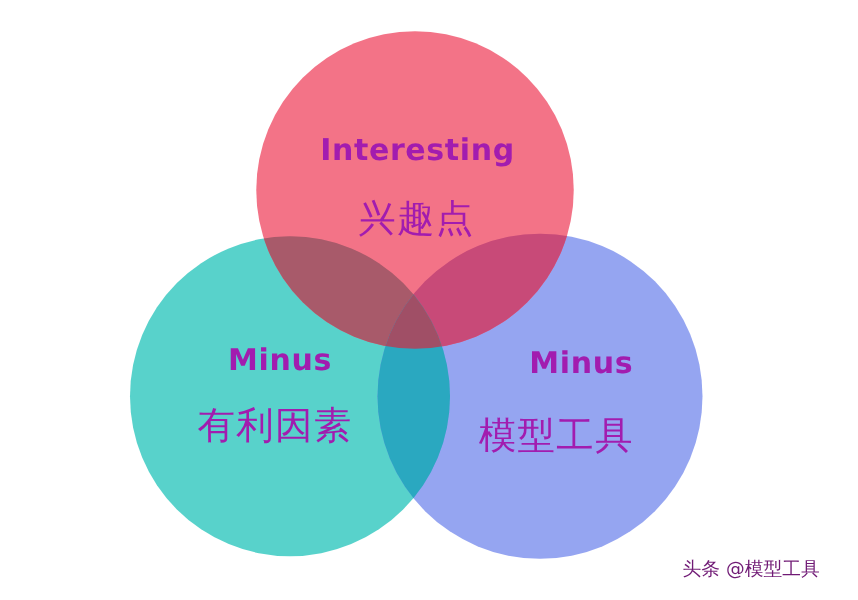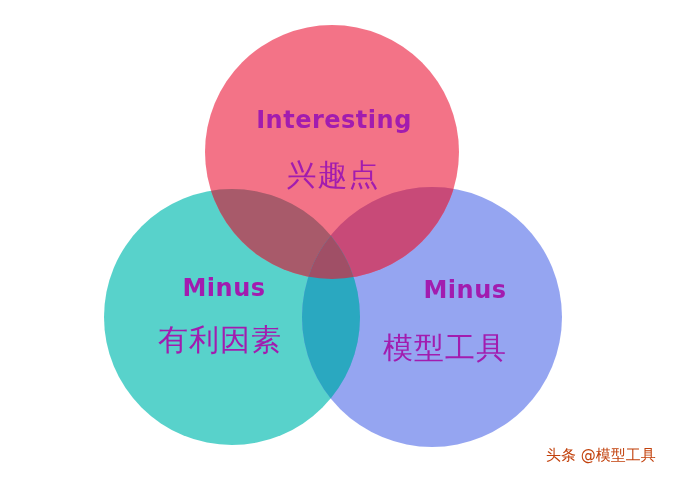--- a/index.html
+++ b/index.html
@@ -1,21 +1,21 @@
 <!DOCTYPE html>
 <html><head>
   <meta charset="utf-8">
   <style>
     html, body { margin: 0; padding: 0; background: #ffffff; }
     body { width: 686px; height: 480px; position: relative; overflow: hidden; font-family: "DejaVu Sans", sans-serif; }
     svg.venn { position: absolute; left: 0; top: 0; }
     .label { position: absolute; color: #a21caf; text-align: left; transform: translateX(-50%); white-space: nowrap; }
     .en { font-family: "DejaVu Sans", sans-serif; font-weight: bold; font-size: 24px; letter-spacing: 0.5px; }
     .zh { font-family: "DejaVu Sans", sans-serif; font-size: 30px; font-weight: normal; letter-spacing: 1px; }
-    .watermark { position: absolute; left: 546px; top: 446px; font-size: 15px; color: #c2410c; font-family: "DejaVu Sans", sans-serif; }
+    .watermark { position: absolute; left: 546px; top: 446px; font-size: 15px; color: #701a75; font-family: "DejaVu Sans", sans-serif; }
   </style>
 </head>
 <body>
 
 <svg class="venn" width="686" height="480" viewBox="0 0 686 480">
   <circle cx="232" cy="317" r="128" fill="#4fd0c8" fill-opacity="0.95"></circle>
   <circle cx="432" cy="317" r="130" fill="#8295ee" fill-opacity="0.85"></circle>
   <circle cx="332" cy="152" r="127" fill="#f2647a" fill-opacity="0.9"></circle>
 
   <clipPath id="clipPlus">

